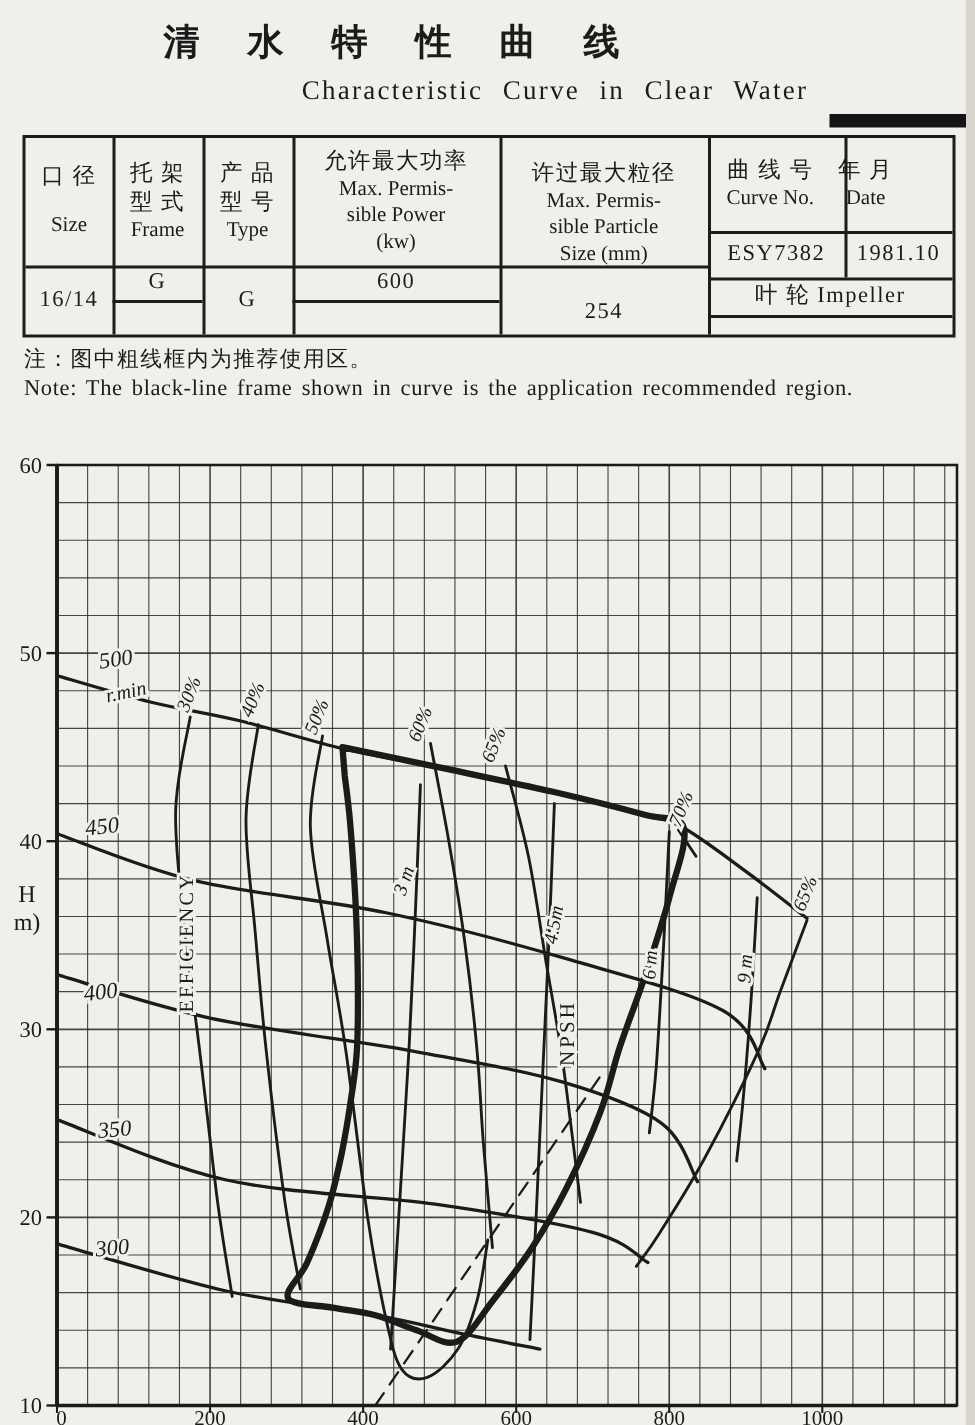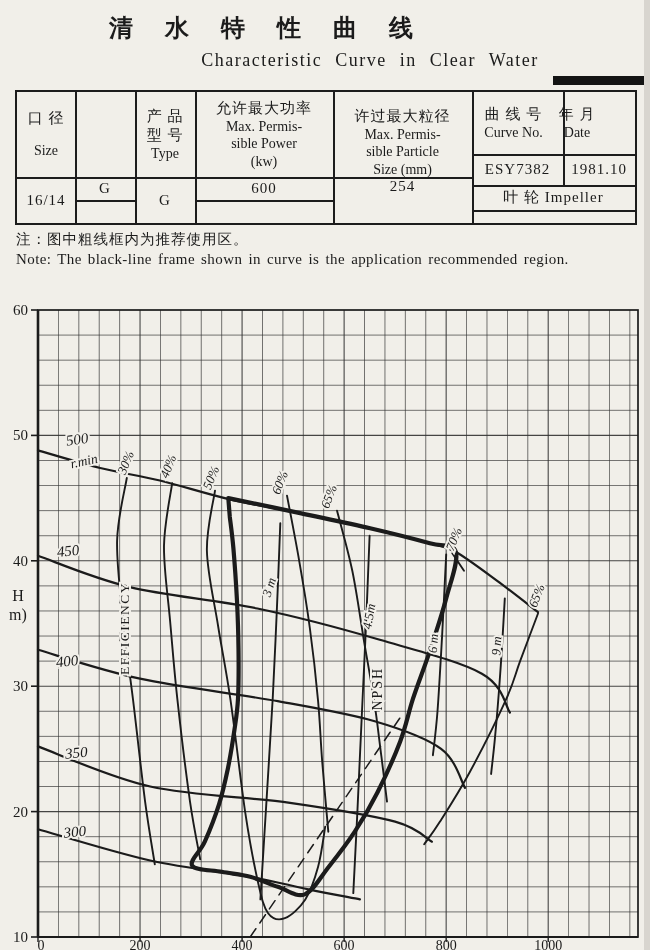--- a/index.html
+++ b/index.html
@@ -49,20 +49,25 @@
   <div class="hl" style="left:455px;top:62px;width:163px"></div>
   <div class="hl" style="left:455px;top:93px;width:163px"></div>
   <div class="hl" style="left:455px;top:118px;width:163px"></div>
   <div class="hl" style="left:58px;top:108px;width:60px"></div>
   <div class="hl" style="left:178px;top:108px;width:138px"></div>
 
   <div class="cell" style="left:0;top:0;width:58px;height:85px">
     <span class="zh">口  径</span>
     <span class="en" style="margin-top:14px">Size</span>
   </div>
+  <div class="cell" style="left:58px;top:0;width:60px;height:85px">
+    <span class="zh">托  架</span>
+    <span class="zh">型  式</span>
+    <span class="en">Frame</span>
+  </div>
   <div class="cell" style="left:118px;top:0;width:60px;height:85px">
     <span class="zh">产  品</span>
     <span class="zh">型  号</span>
     <span class="en">Type</span>
   </div>
   <div class="cell" style="left:178px;top:0;width:138px;height:85px">
     <span class="zh">允许最大功率</span>
     <span class="en">Max. Permis-</span>
     <span class="en">sible Power</span>
     <span class="en">(kw)</span>
@@ -79,21 +84,21 @@
   </div>
   <div class="cell" style="left:524px;top:0;width:72px;height:62px">
     <span class="zh">年  月</span>
     <span class="en">Date</span>
   </div>
 
   <div class="cell val" style="left:0;top:85px;width:58px;height:46px">16/14</div>
   <div class="cell val" style="left:58px;top:85px;width:60px;height:23px">G</div>
   <div class="cell val" style="left:118px;top:85px;width:60px;height:46px">G</div>
   <div class="cell val" style="left:178px;top:85px;width:138px;height:23px">600</div>
-  <div class="cell val" style="left:316px;top:77px;width:139px;height:35px">254</div>
+  <div class="cell val" style="left:316px;top:99px;width:139px;height:35px">254</div>
   <div class="cell val" style="left:455px;top:62px;width:91px;height:31px">ESY7382</div>
   <div class="cell val" style="left:546px;top:62px;width:72px;height:31px">1981.10</div>
   <div class="cell val" style="left:455px;top:93px;width:163px;height:25px">叶 轮  Impeller</div>
 </div>
 
 <div class="abs note-zh">注：图中粗线框内为推荐使用区。</div>
 <div class="abs note-en">Note: The black-line frame shown in curve is the application recommended region.</div>
 
 <svg id="chart" class="abs" width="650" height="667" viewBox="0 0 650 667">
     <g>

